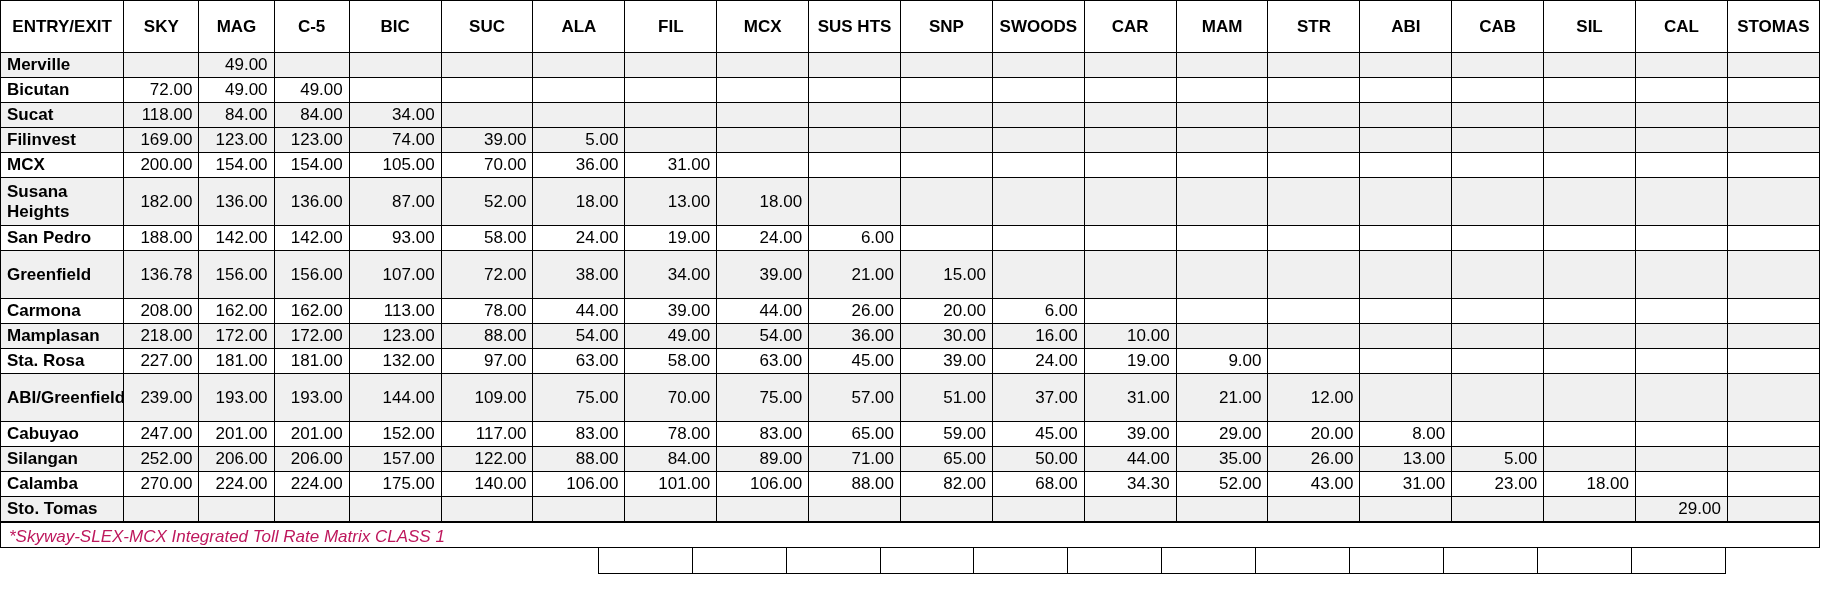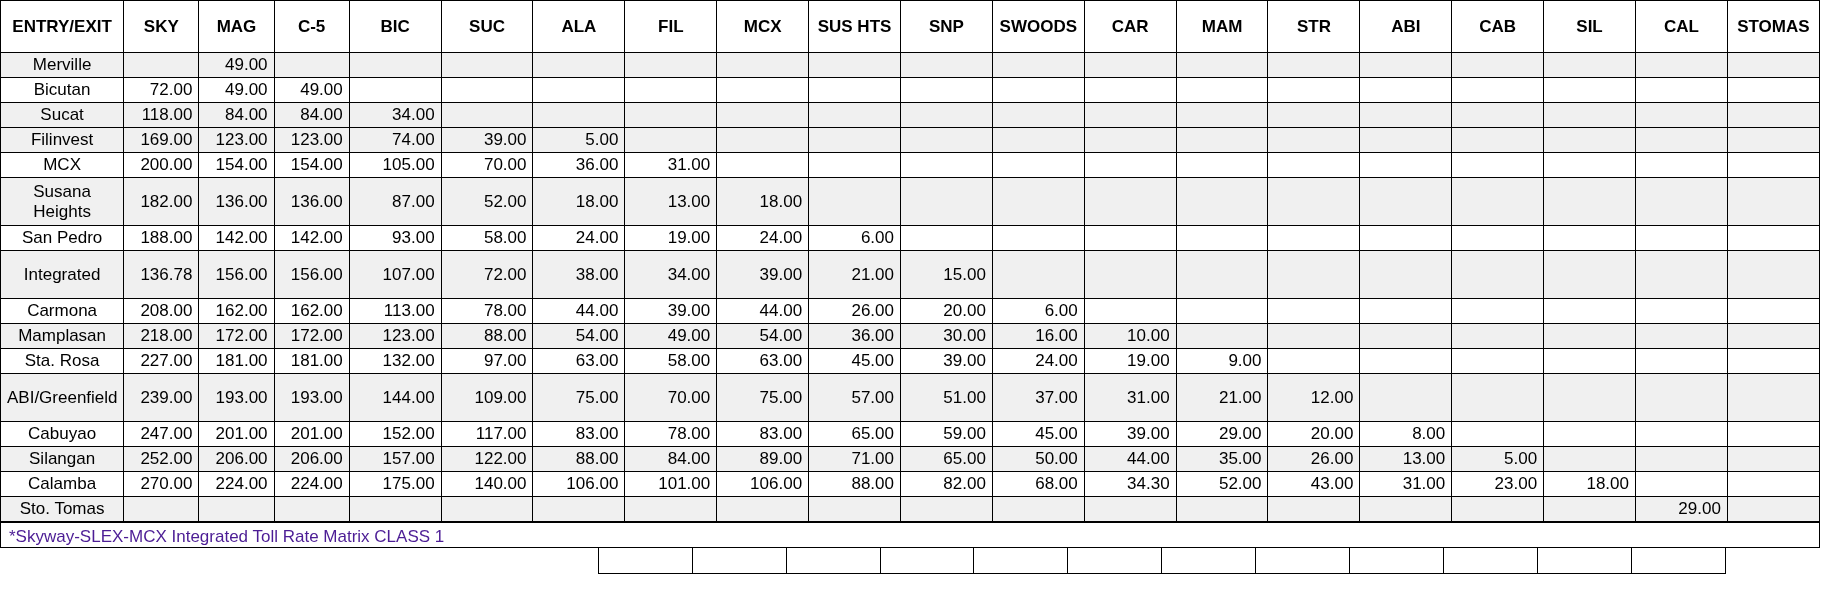--- a/index.html
+++ b/index.html
@@ -34,45 +34,46 @@
   }
   table.toll thead th {
     font-weight: bold;
     text-align: center;
     vertical-align: middle;
     height: 52px;
     line-height: 1.05;
     font-size: 17px;
   }
   th.rowhead {
-    text-align: center;
-    font-weight: normal;
+    text-align: left;
+    font-weight: bold;
     vertical-align: middle;
     margin-left: 20px;
   }
   td.val {
     text-align: right;
     vertical-align: middle;
     font-weight: normal;
   }
   tr.alt th.rowhead, tr.alt td {
     background: #f0f0f0;
   }
   tr.tall th.rowhead, tr.tall td {
     height: 48px;
   }
   .footnote-row td {
     border: none;
     padding: 0;
   }
   .footnote {
+    font-style: italic;
     font-size: 17px;
     padding: 4px 2px 0 2px;
     white-space: nowrap;
-    color: #4c1d95;
+    color: #be185d;
   }
   .trailing {
     height: 26px;
   }
   .trailing td {
     border: 1px solid #000000;
     border-top: none;
   }
   .trailing td.noborder {
     border: none;
@@ -278,21 +279,21 @@
           <td class="val"></td>
           <td class="val"></td>
           <td class="val"></td>
           <td class="val"></td>
           <td class="val"></td>
           <td class="val"></td>
           <td class="val"></td>
           <td class="val"></td>
         </tr>
         <tr class="alt tall">
-          <th class="rowhead">Integrated</th>
+          <th class="rowhead">Greenfield</th>
           <td class="val">136.78</td>
           <td class="val">156.00</td>
           <td class="val">156.00</td>
           <td class="val">107.00</td>
           <td class="val">72.00</td>
           <td class="val">38.00</td>
           <td class="val">34.00</td>
           <td class="val">39.00</td>
           <td class="val">21.00</td>
           <td class="val">15.00</td>

